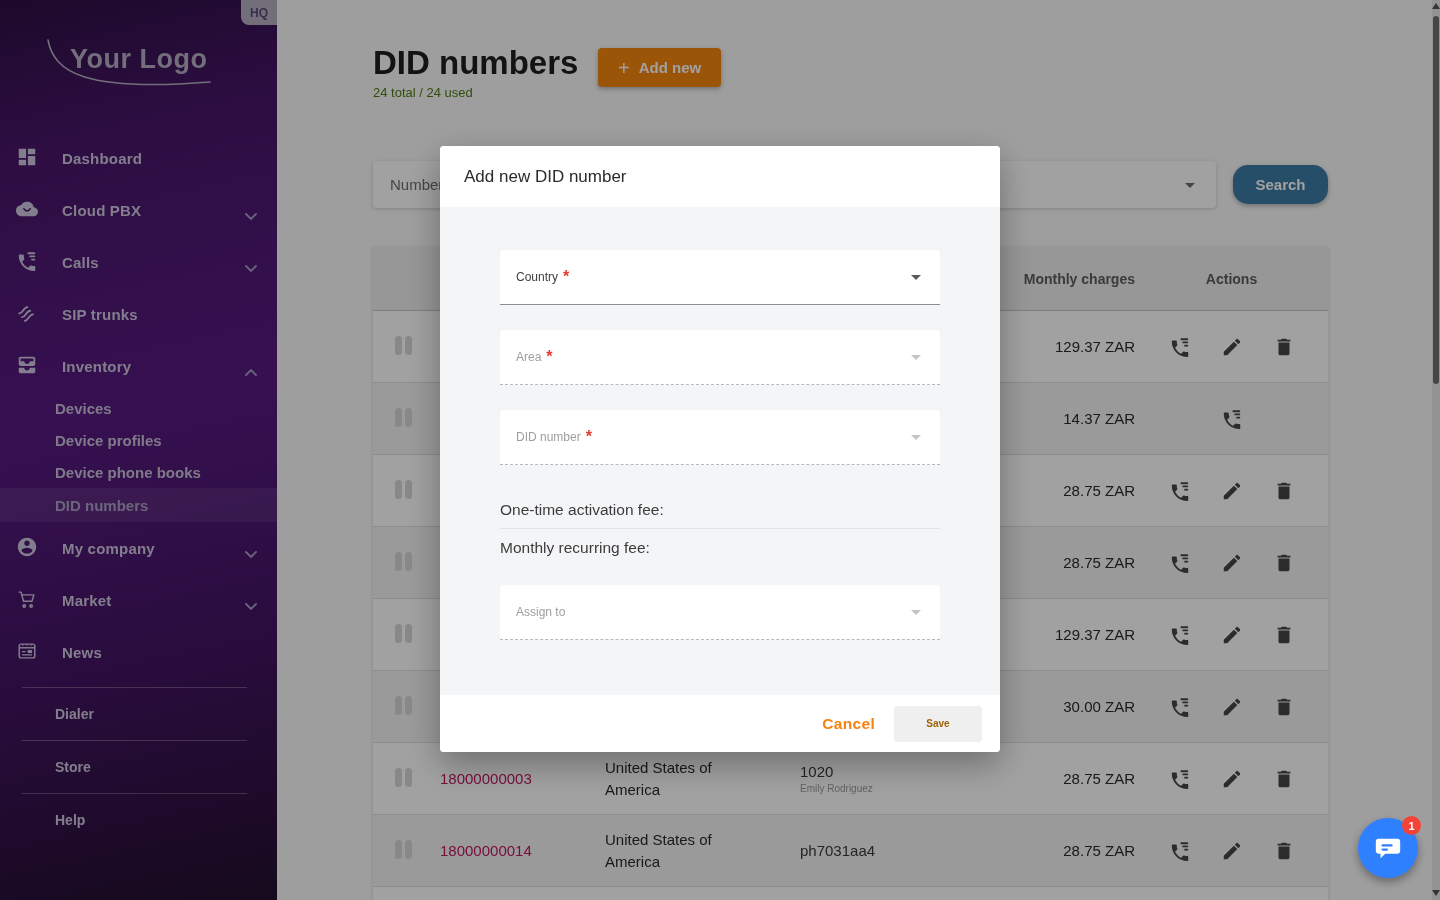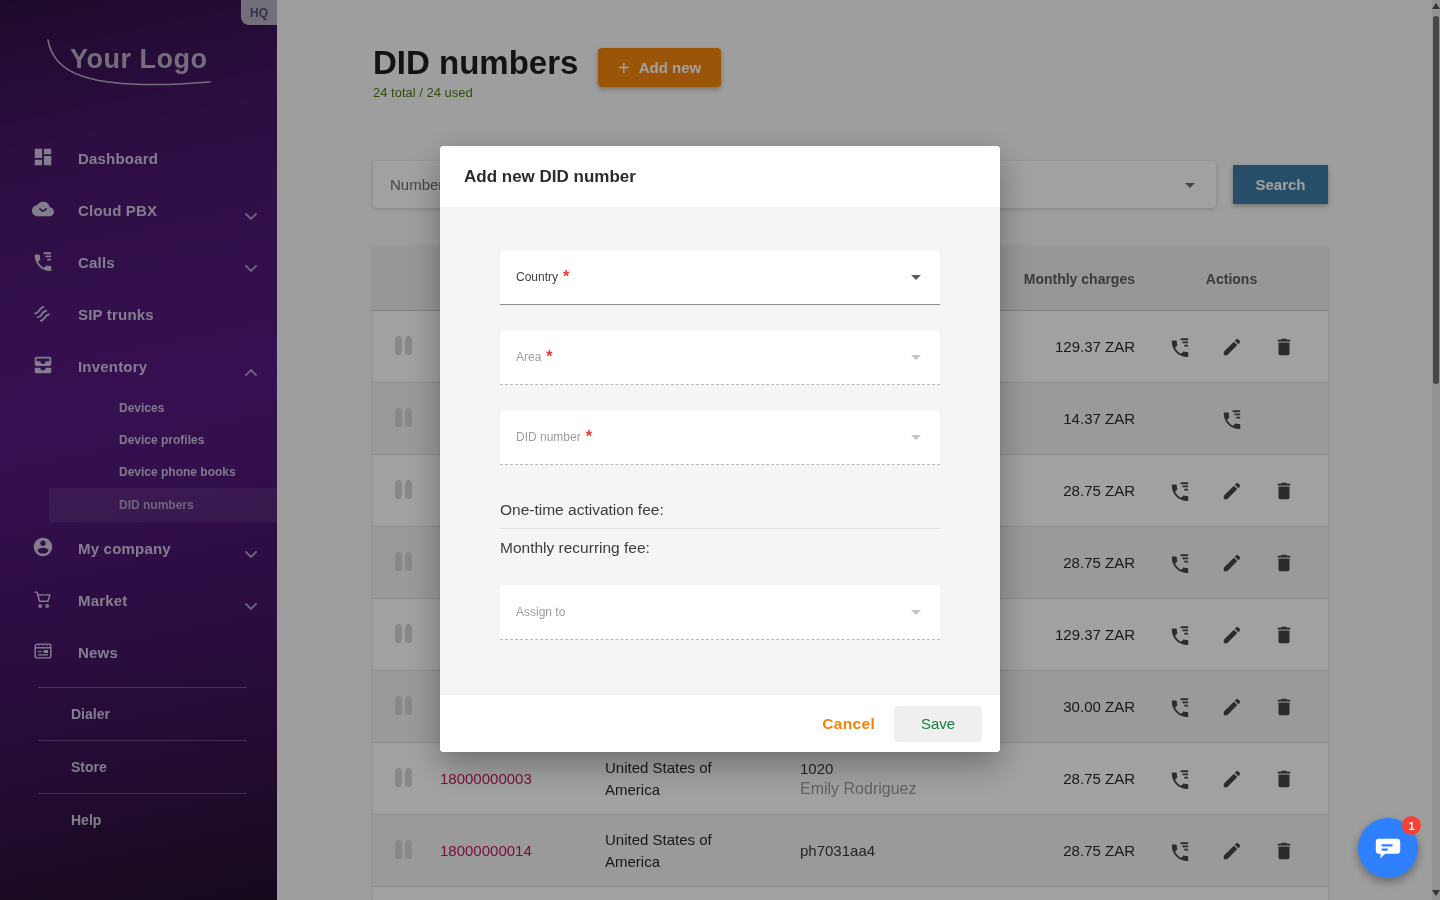--- a/index.html
+++ b/index.html
@@ -7,29 +7,29 @@
   #stage { position:relative; width:1440px; height:900px; overflow:hidden; }
 
   
   #sidebar { position:absolute; left:0; top:0; width:277px; height:900px; z-index:10;
     background:linear-gradient(168deg,#2e1044 0%,#481669 16%,#571a80 45%,#431463 72%,#23102e 100%); }
   #hq-badge { position:absolute; top:0; right:0; width:36px; height:25px; background:#b5b0c3; color:#564b78;
     font-size:12px; font-weight:700; display:flex; align-items:center; justify-content:center; border-radius:0 0 0 8px; }
   #logo { position:absolute; left:42px; top:36px; width:180px; height:68px; color:#b5aec5; }
   #logo .logo-text { font-size:27px; font-weight:700; letter-spacing:.5px; position:absolute; left:28px; top:8px; }
   #logo svg { position:absolute; left:0; top:0; }
-  #nav { position:absolute; top:132px; left:16px; right:0; }
+  #nav { position:absolute; top:132px; left:0; right:0; }
   .nav-item { height:52px; display:flex; align-items:center; padding-left:16px; cursor:pointer; color:#cfc8e0; position:relative; }
   .nav-icon { width:24px; height:24px; display:inline-flex; }
   .nav-icon svg { width:22px; height:22px; }
   .nav-label { margin-left:22px; font-size:15px; font-weight:600; letter-spacing:.2px; }
   .chev { position:absolute; right:20px; width:12px; height:8px; color:#a79ecb; }
   .chev svg { width:12px; height:7px; }
   .chev.up svg { transform:rotate(180deg); }
-  .sub-item { height:32px; display:flex; align-items:center; padding-left:70px; font-size:12px; font-weight:600; color:#c9c2da; cursor:pointer;margin-left:33px; }
+  .sub-item { height:32px; display:flex; align-items:center; padding-left:55px; font-size:15px; font-weight:600; color:#c9c2da; cursor:pointer; }
   .sub-item.active { height:34px; background:rgba(255,255,255,.08); color:#aba0c6; }
   .side-hr { border-top:1px solid rgba(255,255,255,.26); margin:9px 30px 0 22px; }
   .side-link { height:26px; margin:13px 0 13px; display:flex; align-items:center; padding-left:55px; font-size:14px; font-weight:600; color:#cfc8e0; cursor:pointer; }
   #user-row { position:absolute; bottom:0; left:0; right:0; height:78px; display:flex; align-items:center; padding-left:12px; }
   #avatar { width:48px; height:48px; border-radius:50%; background:#a7abb0; position:relative; }
   #avatar::after { content:""; position:absolute; left:12px; top:12px; width:24px; height:24px; border-radius:50%; border:6px solid #6d7176; }
   #user-name { margin-left:10px; font-size:16px; font-weight:700; color:#d6cfe6; }
   #logout { position:absolute; right:25px; width:24px; height:24px; color:#cfc8e0; cursor:pointer; }
   #logout svg { width:24px; height:24px; }
 
@@ -39,65 +39,65 @@
   #page-subtitle { position:absolute; left:96px; top:85px; font-size:13px; color:#4d7c0f;text-align:right; }
   #add-new-btn { position:absolute; left:321px; top:48px; height:39px; padding:0 20px; border:0; border-radius:4px;
     background:#f5870f; color:#fff; font-weight:700; font-size:15px; display:inline-flex; align-items:center; gap:9px;
     box-shadow:0 2px 5px rgba(0,0,0,.28); cursor:pointer; font-family:inherit; }
   #add-new-btn .plus { font-size:20px; font-weight:400; line-height:1; }
   #filter-bar { position:absolute; left:96px; top:161px; width:843px; height:47px; background:#fff; border-radius:4px;
     box-shadow:0 1px 4px rgba(0,0,0,.18); }
   #number-input { position:absolute; left:17px; top:0; height:100%; width:420px; border:0; outline:0; background:transparent;
     font-size:15px; color:#6e6e6e; font-family:inherit; }
   #filter-select-arrow { position:absolute; right:14px; top:12px; width:24px; height:24px; color:#6e6e6e; cursor:pointer; }
-  #search-btn { position:absolute; left:956px; top:165px; width:95px; height:39px; border:0; border-radius:0;
+  #search-btn { position:absolute; left:956px; top:165px; width:95px; height:39px; border:0; border-radius:15px;
     background:#3f7ca6; color:#fff; font-weight:700; font-size:15px; box-shadow:0 2px 5px rgba(0,0,0,.28); cursor:pointer; font-family:inherit; }
 
   
   #table-card { position:absolute; left:96px; top:247px; width:955px; height:653px; background:#fff; overflow:hidden;
     box-shadow:0 1px 4px rgba(0,0,0,.16); }
   .thead, .trow { display:grid; grid-template-columns:67px 165px 195px 195px 140px 1fr; align-items:center; }
   .thead { height:64px; background:#efefef; border-bottom:1px solid #c9c9c9; font-size:14px; font-weight:700; color:#5d5d5d; }
   .trow { height:72px; border-bottom:1px solid #e0e0e0; font-size:15px; color:#2a2a2a; }
   .trow.alt { background:#f4f4f4; }
   .c-charge { text-align:right; }
   .c-actions { display:flex; justify-content:center; gap:30px; }
   .bars { display:inline-flex; gap:3px; margin-left:22px; }
   .bars i { width:7px; height:19px; border-radius:3.5px; background:#d7d7d7; }
   .c-number a { color:#be185d; text-decoration:none; cursor:pointer; }
   .c-country span { display:inline-block; max-width:130px; line-height:22px; }
   .c-assigned .a-main { color:#3a3a3a; }
-  .c-assigned .a-sub { font-size:16px; color:#9b9b9b; margin-top:3px; }
+  .c-assigned .a-sub { font-size:10px; color:#9b9b9b; margin-top:3px; }
   .act-icon { width:22px; height:22px; color:#474747; cursor:pointer; }
   .act-icon svg { width:22px; height:22px; }
 
   
   #overlay { position:fixed; inset:0; background:rgba(0,0,0,.37); z-index:50; }
   #modal { position:fixed; left:440px; top:146px; width:560px; height:606px; background:#f4f5f7; border-radius:4px;
     overflow:hidden; z-index:60; box-shadow:0 12px 34px rgba(0,0,0,.32); }
   #modal-header { height:61px; background:#fff; display:flex; align-items:center; padding-left:24px; }
-  #modal-title { font-size:17px; font-weight:700; color:#2b2b2b; }
+  #modal-title { font-size:17px; font-weight:400; color:#2b2b2b; }
   #modal-fields { position:absolute; left:60px; right:60px; top:104px; }
   .mfield { height:55px; background:#fff; border-radius:4px 4px 0 0; display:flex; align-items:center; padding:0 16px;
     position:relative; margin-bottom:25px; border-bottom:1px solid #8f8f8f; cursor:pointer; }
   .mfield.disabled { border-bottom:1px dashed #b8b8b8; cursor:default; }
   .mfield .lbl { font-size:12px; color:#3f3f3f; }
   .mfield.disabled .lbl { color:#9e9e9e; }
   .ast { color:#e53935; font-weight:700; margin-left:5px; font-size:16px; }
   .sel-arrow { position:absolute; right:12px; top:15px; width:24px; height:24px; color:#595959; }
   .mfield.disabled .sel-arrow { color:#c4c4c4; }
   #fee-block { position:absolute; left:60px; right:60px; top:345px; }
   .fee-line { font-size:15.5px; color:#3c3c3c; height:37px; display:flex; align-items:center; }
   .fee-hr { border-top:1px solid #e2e2e2; }
   #assign-wrap { position:absolute; left:60px; right:60px; top:439px; }
   #assign-wrap .mfield { margin-bottom:0; }
   #modal-footer { position:absolute; left:0; right:0; bottom:0; height:57px; background:#fff; display:flex; align-items:center;
     justify-content:flex-end; gap:19px; padding-right:18px; }
   #cancel-btn { border:0; background:transparent; color:#f5820d; font-weight:700; font-size:15.5px; letter-spacing:.3px; cursor:pointer; font-family:inherit; }
-  #save-btn { width:88px; height:36px; border:0; border-radius:4px; background:#efefef; color:#15803d; font-weight:400; font-size:15px; font-family:inherit; }
+  #save-btn { width:88px; height:36px; border:0; border-radius:4px; background:#efefef; color:#a16207; font-weight:700; font-size:10px; font-family:inherit; }
 
   
   #chat-fab { position:fixed; left:1358px; top:818px; width:60px; height:60px; border-radius:50%; background:#2f80ff;
     z-index:70; box-shadow:0 4px 10px rgba(0,0,0,.35); cursor:pointer; display:flex; align-items:center; justify-content:center; }
   #chat-fab svg { width:30px; height:30px; }
   #chat-badge { position:absolute; top:-2px; right:-3px; width:19px; height:19px; border-radius:50%; background:#f44336;
     color:#fff; font-size:11px; font-weight:700; display:flex; align-items:center; justify-content:center; }
 
   
   #scrollbar { position:fixed; right:0; top:0; width:8px; height:900px; background:#e9e9e9; z-index:40; }

